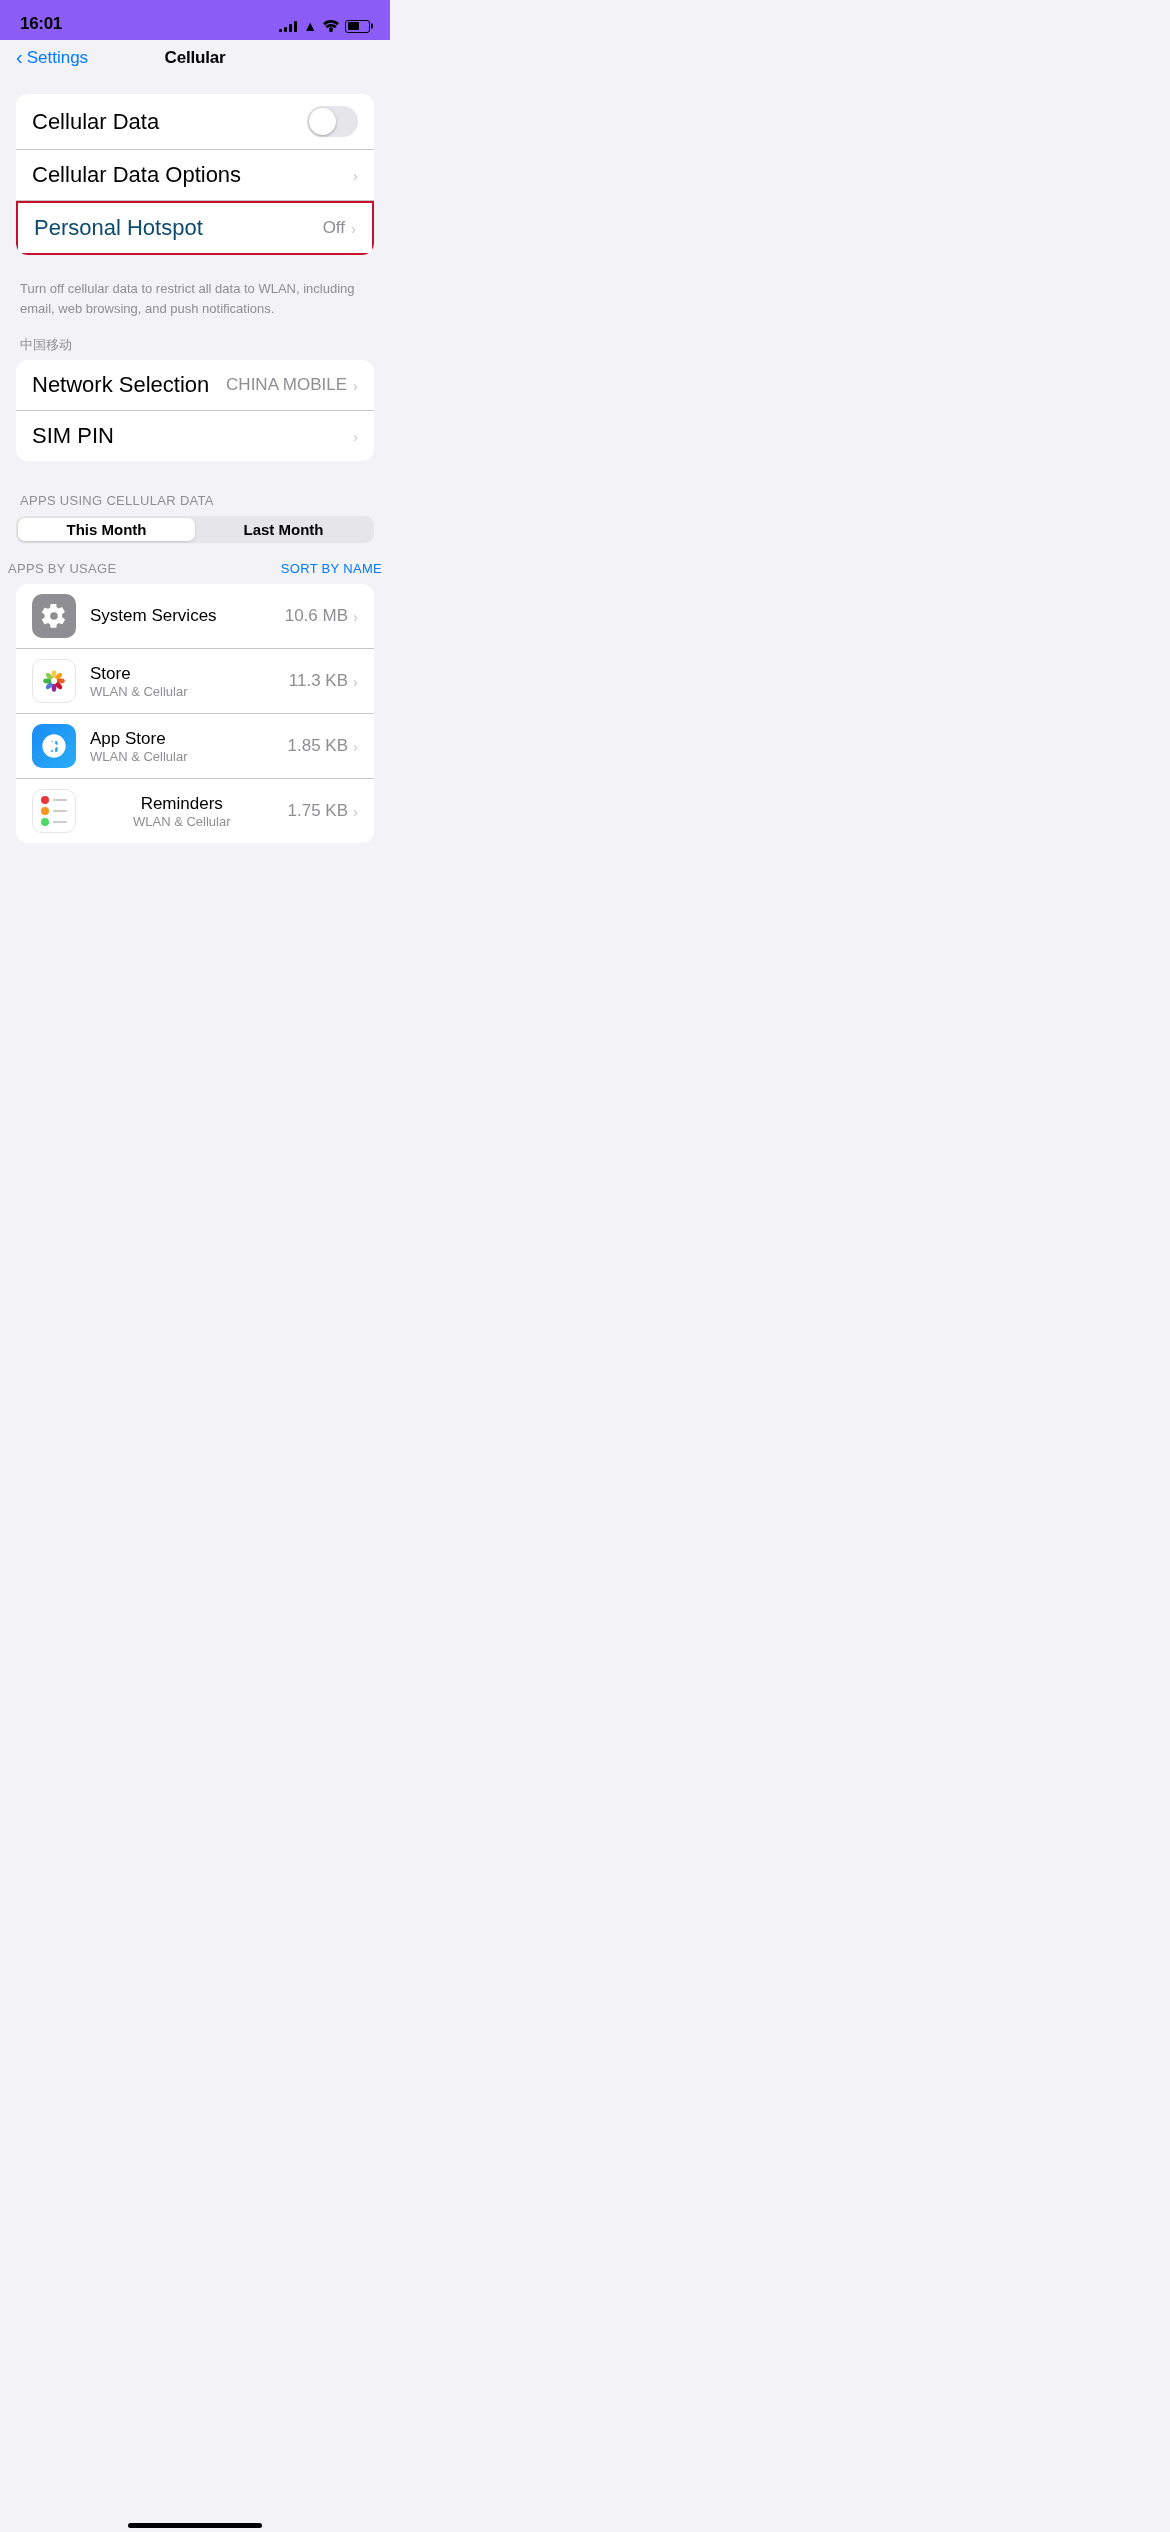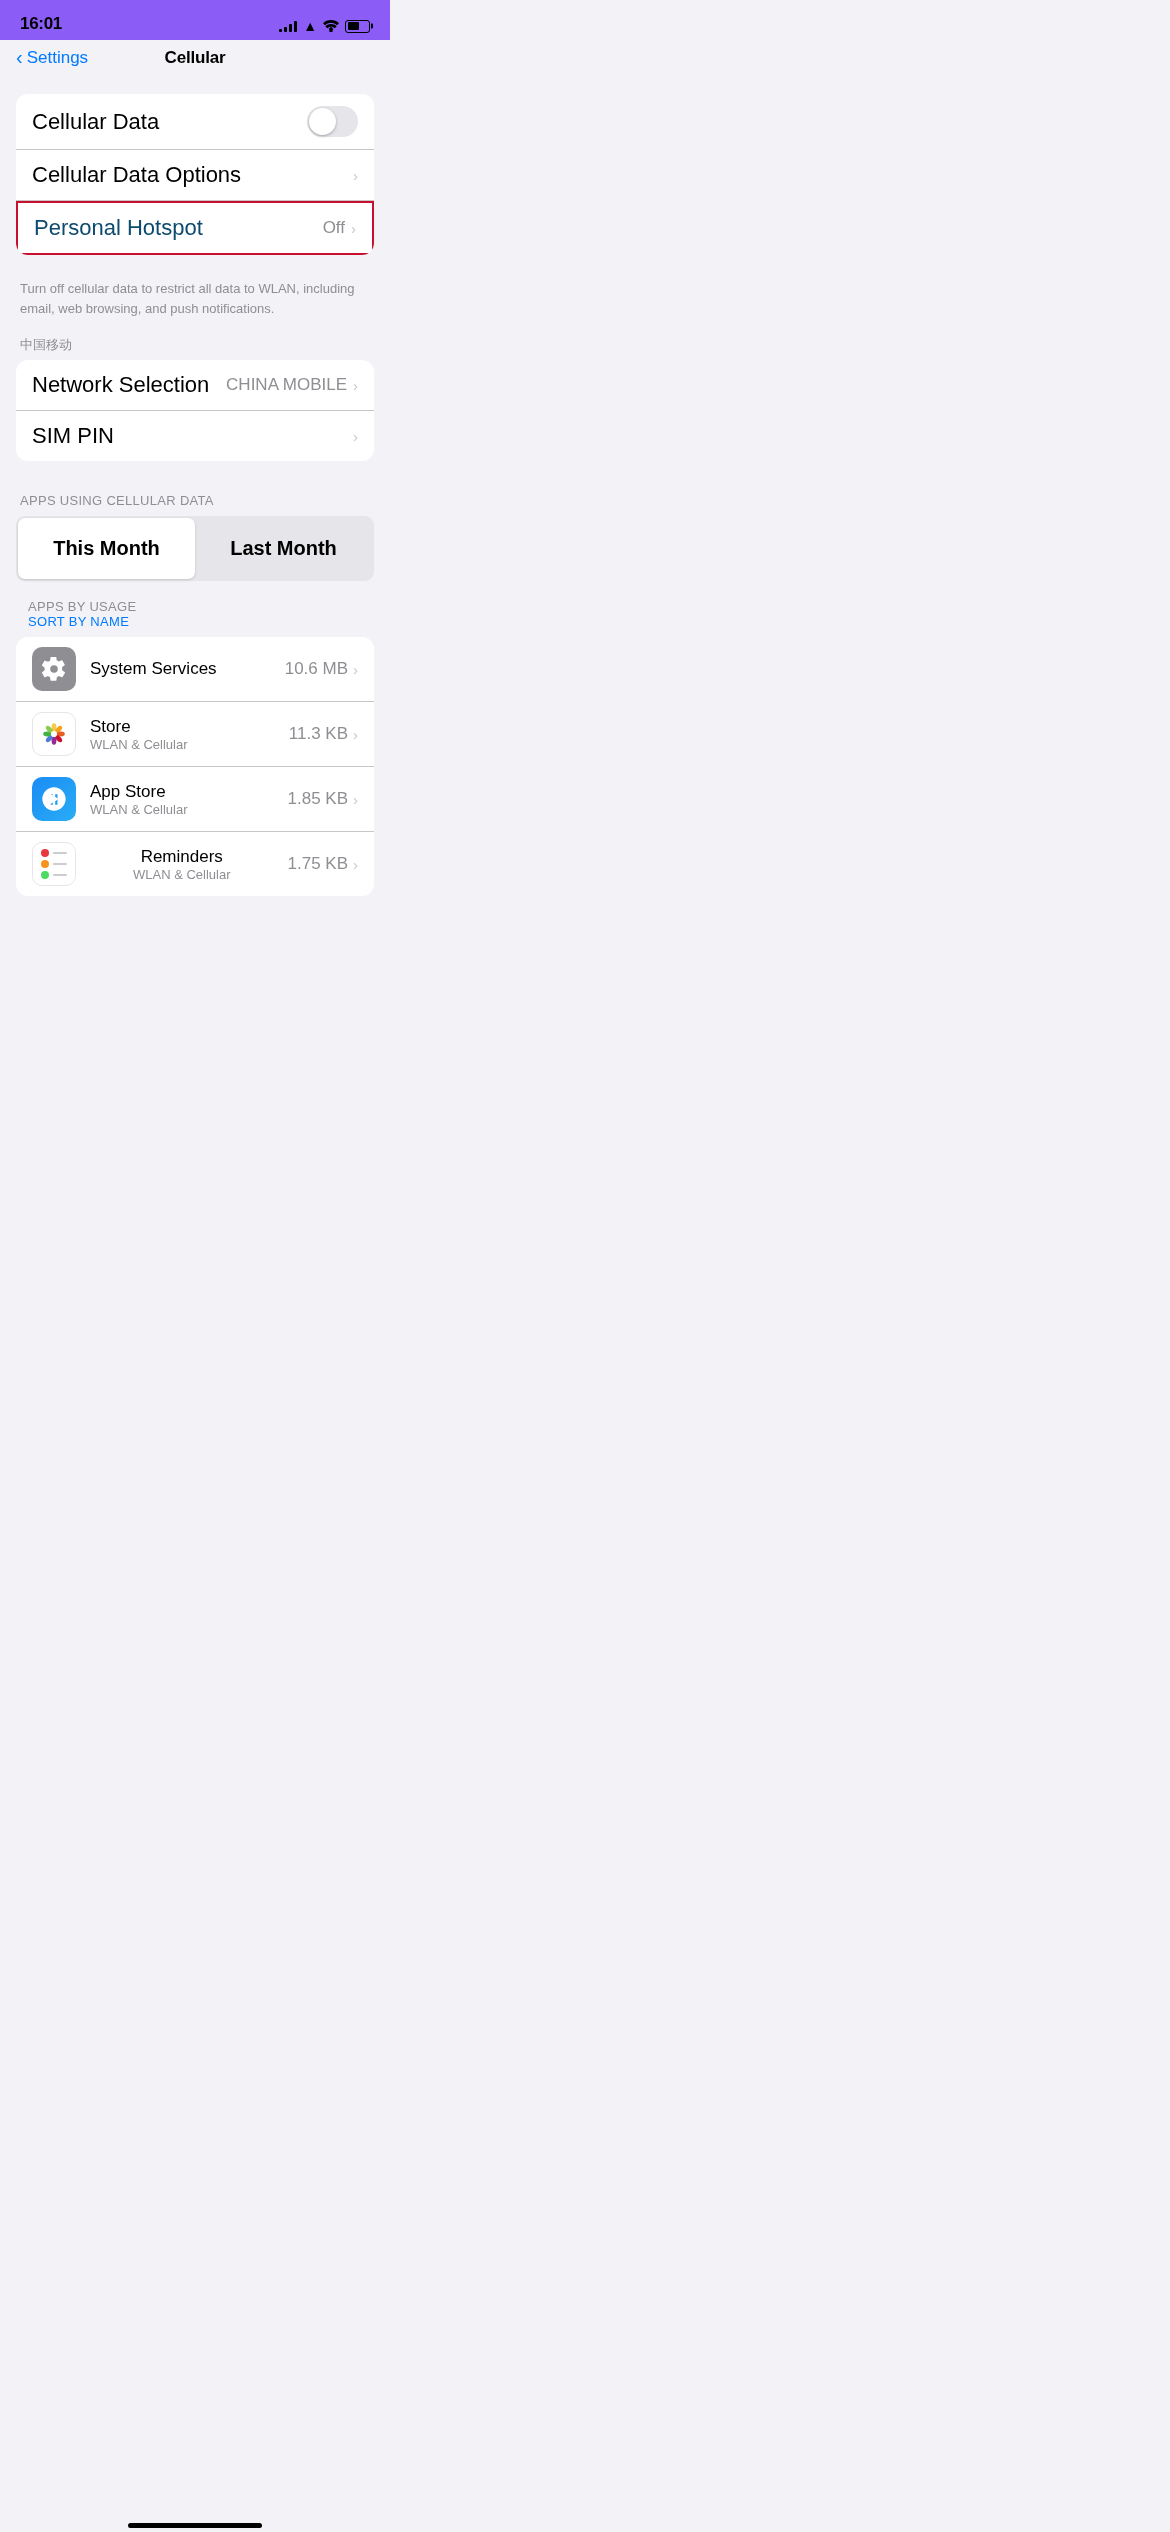--- a/index.html
+++ b/index.html
@@ -180,22 +180,22 @@
     .segment-control {
       display: flex;
       background: #e5e5ea;
       border-radius: 9px;
       margin: 0 16px 14px;
       padding: 2px;
     }
     .segment-btn {
       flex: 1;
       text-align: center;
-      padding: 19px 0;
-      font-size: 20px;
+      padding: 3px 0;
+      font-size: 15px;
       font-weight: 600;
       border-radius: 7px;
       cursor: pointer;
     }
     .segment-btn.active {
       background: #fff;
       box-shadow: 0 1px 3px rgba(0,0,0,0.15);
     }
     .segment-btn.inactive {
       color: #000;
@@ -224,23 +224,22 @@
     }
     .stats-value {
       font-size: 17px;
       color: #8e8e93;
     }
 
     
     .apps-by-usage-header {
       display: flex;
       justify-content: space-between;
-      align-items: flex-start;
-      padding: 4px 28px 8px;
-      flex-direction: column;
+      align-items: flex-end;
+      padding: 4px 8px 8px;
     }
     .apps-by-usage-label {
       font-size: 13px;
       color: #8e8e93;
       text-transform: uppercase;
       letter-spacing: 0.3px;
       font-weight: 400;
     }
     .sort-by-name {
       font-size: 13px;

